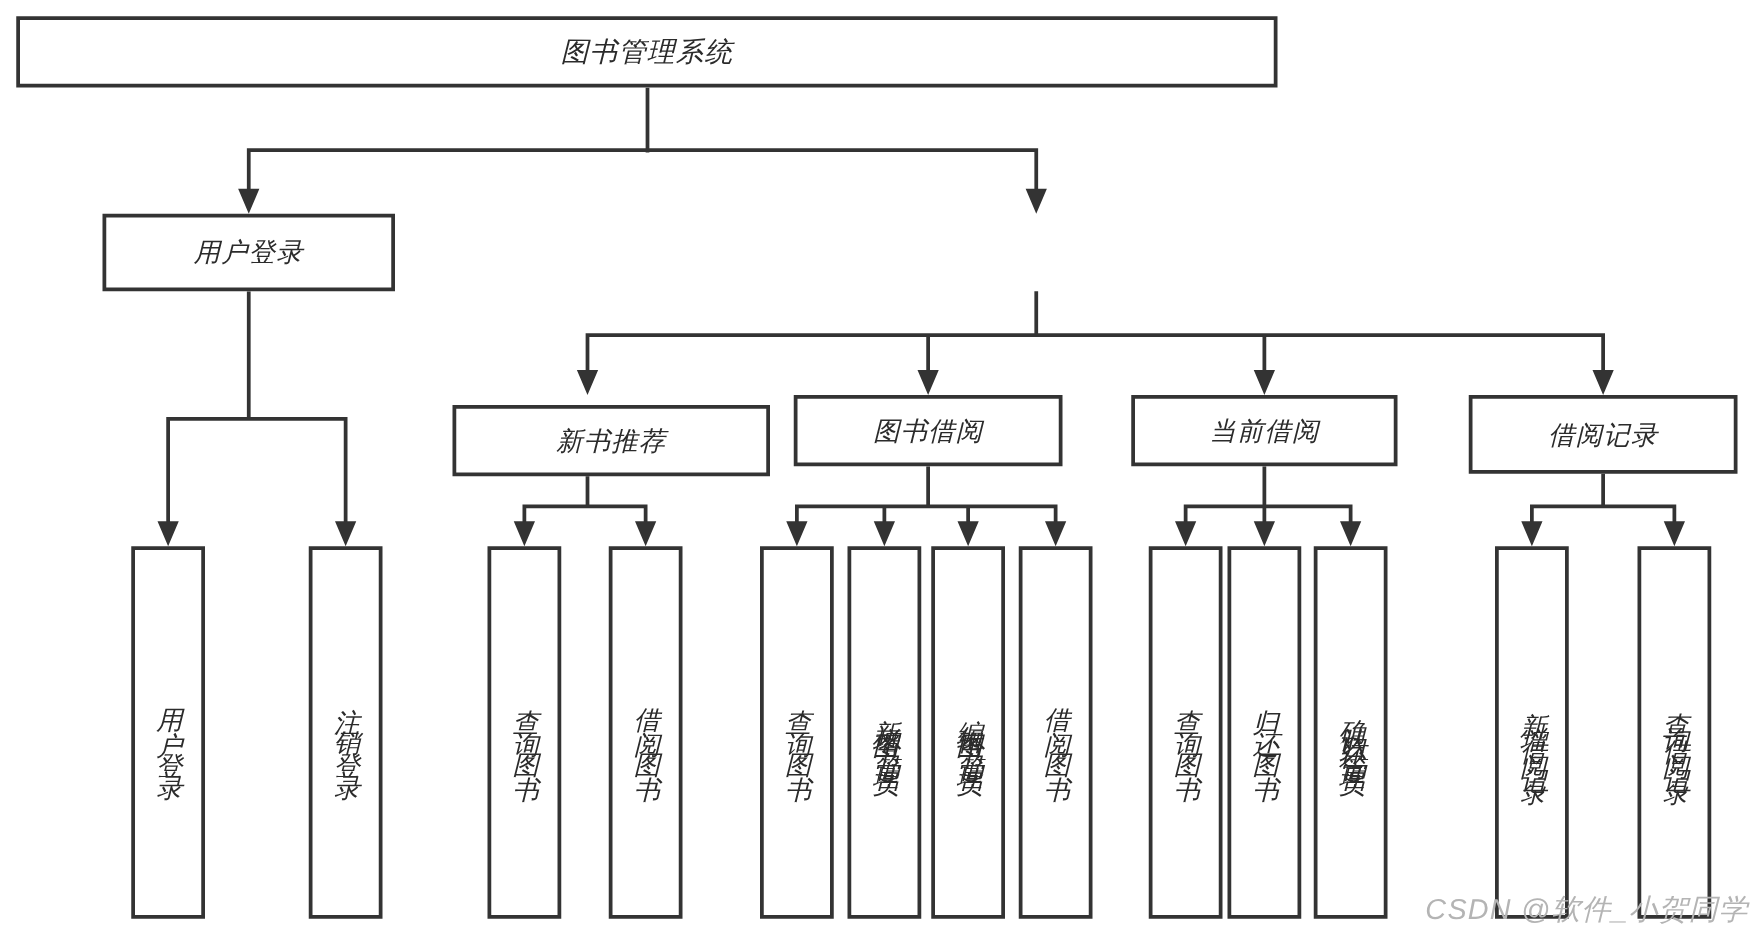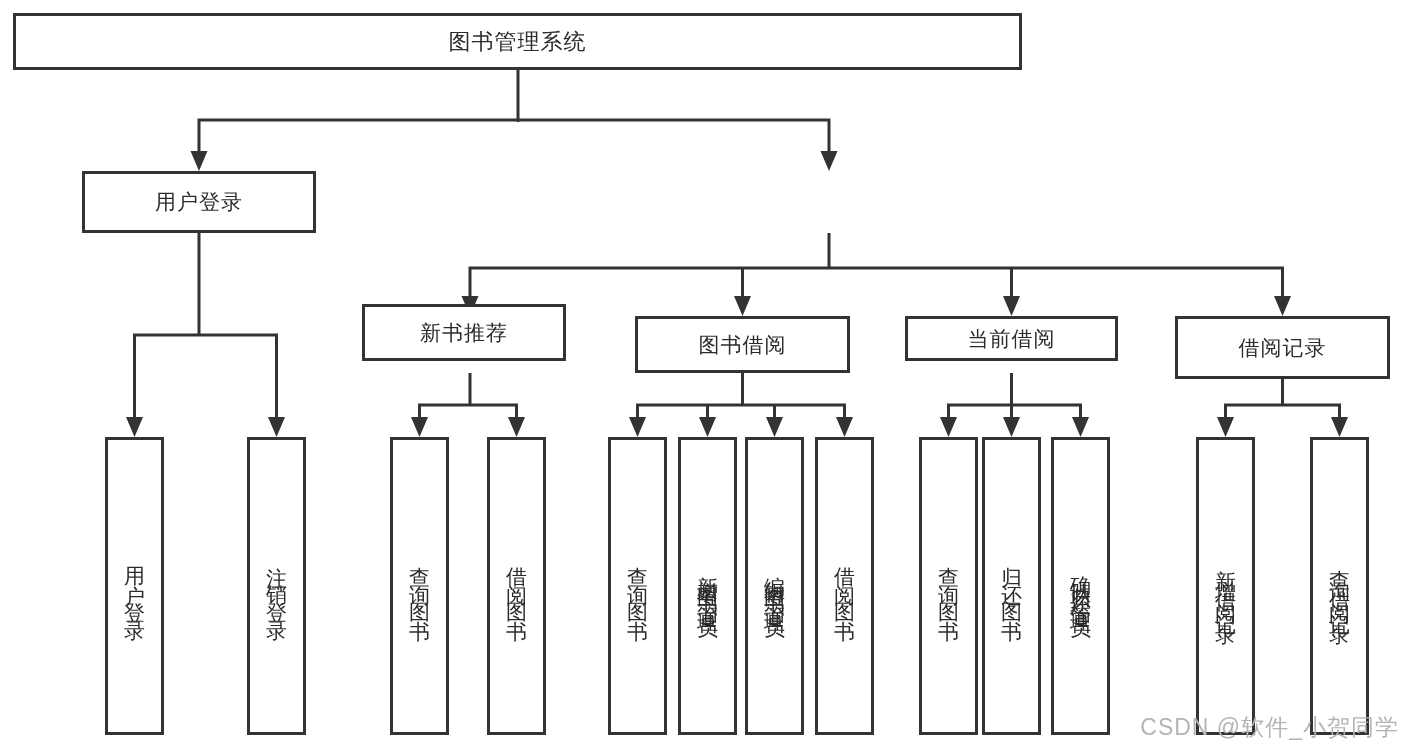--- a/index.html
+++ b/index.html
@@ -2,20 +2,21 @@
 <html><head>
 <meta charset="utf-8">
 <style>
   html,body{margin:0;padding:0;background:#ffffff;}
   .canvas{
     position:relative;
     width:1405px;height:747px;
     background:#ffffff;
     font-family:"Liberation Sans","DejaVu Sans",sans-serif;
     overflow:hidden;
+    font-style:italic;
   }
   .connectors{position:absolute;left:0;top:0;pointer-events:none;}
   .box{
     position:absolute;
     box-sizing:border-box;
     border:3px solid #333333;
     background:#ffffff;
     display:flex;
     align-items:center;
     justify-content:center;
@@ -84,27 +85,27 @@
   </svg>
 
   <div class="box root" style="left:13px;top:13px;width:1009px;height:57px">
     <span>图书管理系统</span>
   </div>
 
   <div class="box" style="left:82px;top:171px;width:234px;height:62px">
     <span>用户登录</span>
   </div>
 
-  <div class="box" style="left:362px;top:304px;width:204px;height:57px">
+  <div class="box" style="left:362px;top:324px;width:254px;height:57px">
     <span>新书推荐</span>
   </div>
   <div class="box" style="left:635px;top:316px;width:215px;height:57px">
     <span>图书借阅</span>
   </div>
-  <div class="box" style="left:905px;top:316px;width:213px;height:45px">
+  <div class="box" style="left:905px;top:316px;width:213px;height:57px">
     <span>当前借阅</span>
   </div>
   <div class="box" style="left:1175px;top:316px;width:215px;height:63px">
     <span>借阅记录</span>
   </div>
 
   <div class="box vbox v4" style="left:105px">
     <span>用户登录</span>
   </div>
   <div class="box vbox v4" style="left:247px">

